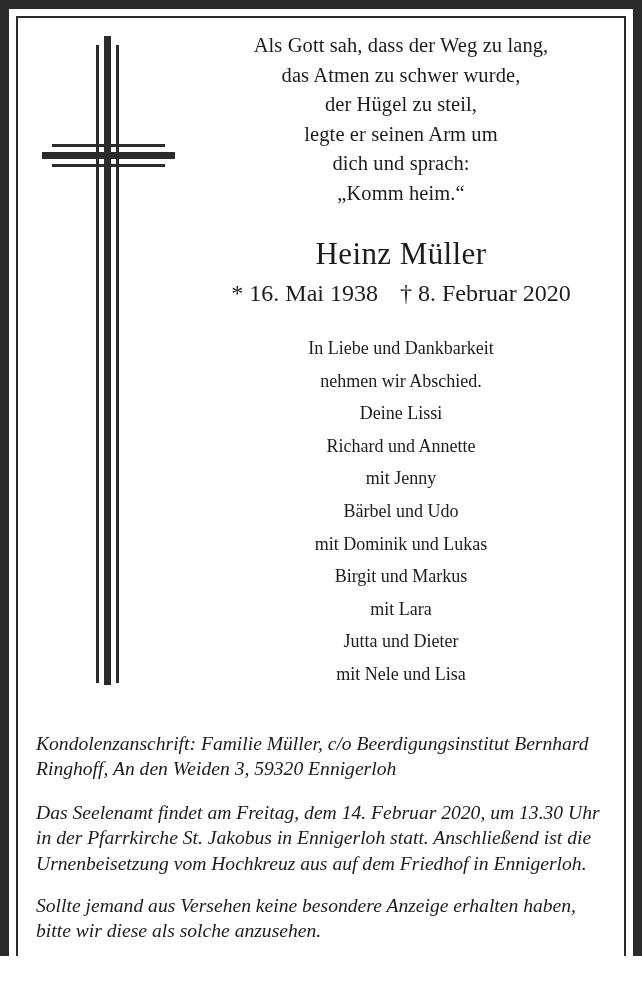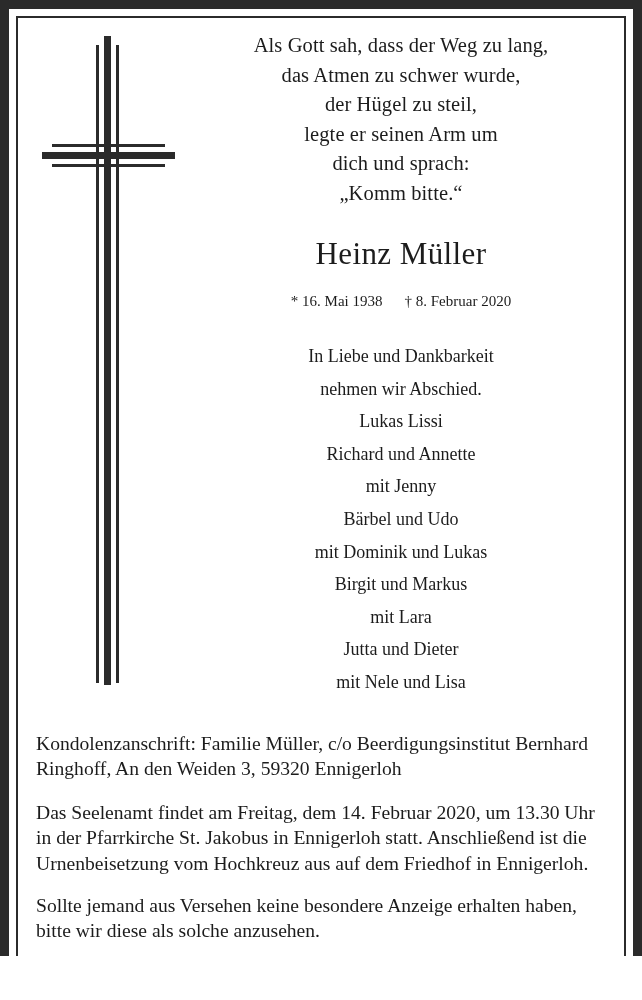--- a/index.html
+++ b/index.html
@@ -107,22 +107,22 @@
   .verse div { white-space: nowrap; }
 
   .deceased-name {
     margin-top: 20px;
     font-size: 31px;
     line-height: 52px;
     letter-spacing: .4px;
     white-space: nowrap;
   }
   .dates {
-    margin-top: 8px;
-    font-size: 15px;
+    margin-top: 0;
+    font-size: 24px;
     line-height: 26px;
     white-space: nowrap;
   }
   .dates .gap { display: inline-block; width: 22px; }
 
   .family {
     margin-top: 26px;
     font-size: 18px;
     line-height: 32.6px;
     text-align: center;
@@ -134,20 +134,21 @@
     position: absolute;
     left: 36px;
     top: 731px;
     width: 574px;
     text-align: left;
   }
   .footer p {
     margin: 0 0 18px 0;
     font-size: 19.6px;
     line-height: 25.4px;
+    font-style: italic;
   }
   .footer p:last-child { margin-bottom: 14px; }
   .footer p.block-service { margin-bottom: 17px; }
 </style>
 </head>
 <body>
 
 <div id="notice">
 
   <div class="frame-outer"></div>
@@ -163,33 +164,33 @@
   </div>
 
   <div class="main-col">
 
     <div class="verse">
       <div>Als Gott sah, dass der Weg zu lang,</div>
       <div>das Atmen zu schwer wurde,</div>
       <div>der Hügel zu steil,</div>
       <div>legte er seinen Arm um</div>
       <div>dich und sprach:</div>
-      <div>„Komm bitte.“</div>
+      <div>„Komm heim.“</div>
     </div>
 
     <div class="deceased-name">Heinz Müller</div>
 
     <div class="dates">
       <span>* 16. Mai 1938</span><span class="gap"></span><span>† 8. Februar 2020</span>
     </div>
 
     <div class="family">
       <div>In Liebe und Dankbarkeit</div>
       <div>nehmen wir Abschied.</div>
-      <div>Lukas Lissi</div>
+      <div>Deine Lissi</div>
       <div>Richard und Annette</div>
       <div>mit Jenny</div>
       <div>Bärbel und Udo</div>
       <div>mit Dominik und Lukas</div>
       <div>Birgit und Markus</div>
       <div>mit Lara</div>
       <div>Jutta und Dieter</div>
       <div>mit Nele und Lisa</div>
     </div>
 

